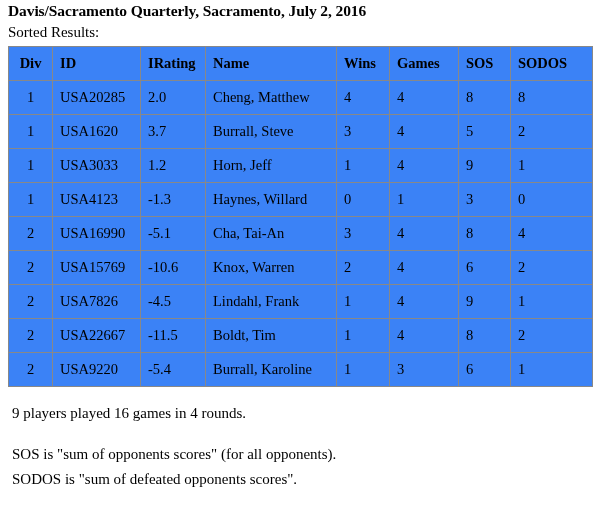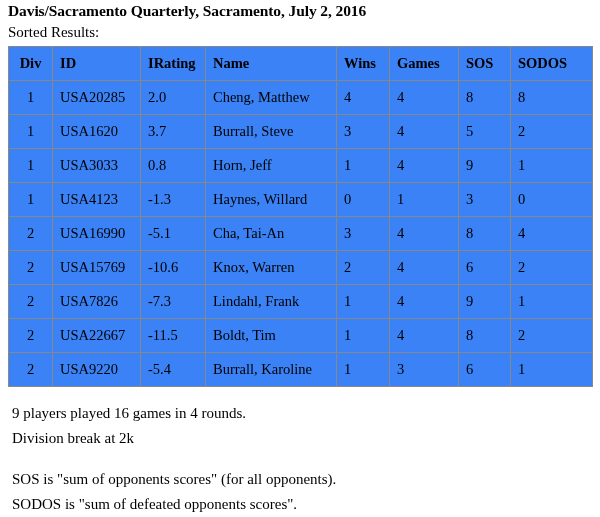--- a/index.html
+++ b/index.html
@@ -133,21 +133,21 @@
         <td class="a-right">3.7</td>
         <td class="a-left">Burrall, Steve</td>
         <td class="a-right">3</td>
         <td class="a-right">4</td>
         <td class="a-right">5</td>
         <td class="a-right">2</td>
       </tr>
       <tr>
         <td class="a-center">1</td>
         <td class="a-left">USA3033</td>
-        <td class="a-right">0.8</td>
+        <td class="a-right">1.2</td>
         <td class="a-left">Horn, Jeff</td>
         <td class="a-right">1</td>
         <td class="a-right">4</td>
         <td class="a-right">9</td>
         <td class="a-right">1</td>
       </tr>
       <tr>
         <td class="a-center">1</td>
         <td class="a-left">USA4123</td>
         <td class="a-right">-1.3</td>
@@ -173,21 +173,21 @@
         <td class="a-right">-10.6</td>
         <td class="a-left">Knox, Warren</td>
         <td class="a-right">2</td>
         <td class="a-right">4</td>
         <td class="a-right">6</td>
         <td class="a-right">2</td>
       </tr>
       <tr>
         <td class="a-center">2</td>
         <td class="a-left">USA7826</td>
-        <td class="a-right">-7.3</td>
+        <td class="a-right">-4.5</td>
         <td class="a-left">Lindahl, Frank</td>
         <td class="a-right">1</td>
         <td class="a-right">4</td>
         <td class="a-right">9</td>
         <td class="a-right">1</td>
       </tr>
       <tr>
         <td class="a-center">2</td>
         <td class="a-left">USA22667</td>
         <td class="a-right">-11.5</td>
@@ -205,19 +205,18 @@
         <td class="a-right">1</td>
         <td class="a-right">3</td>
         <td class="a-right">6</td>
         <td class="a-right">1</td>
       </tr>
     </tbody>
   </table>
 
   <div class="notes">
     <div class="blk">9 players played 16 games in 4 rounds.</div>
-    <div class="blk">Division break at 2k</div>
     <div class="gap"></div>
     <div class="blk">SOS is "sum of opponents scores" (for all opponents).</div>
     <div class="blk">SODOS is "sum of defeated opponents scores".</div>
   </div>
 
 </div>
 
 </body></html>

